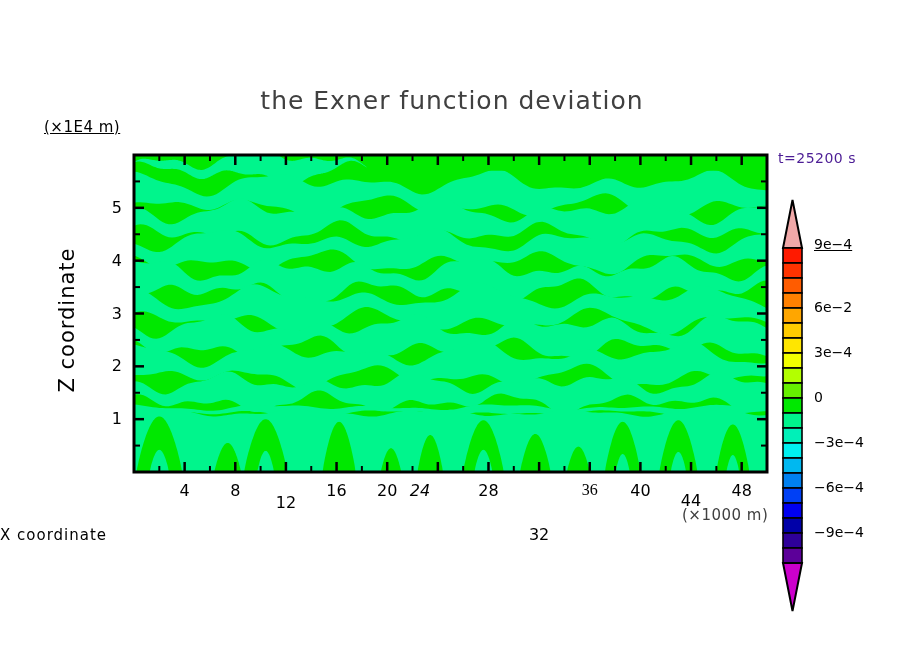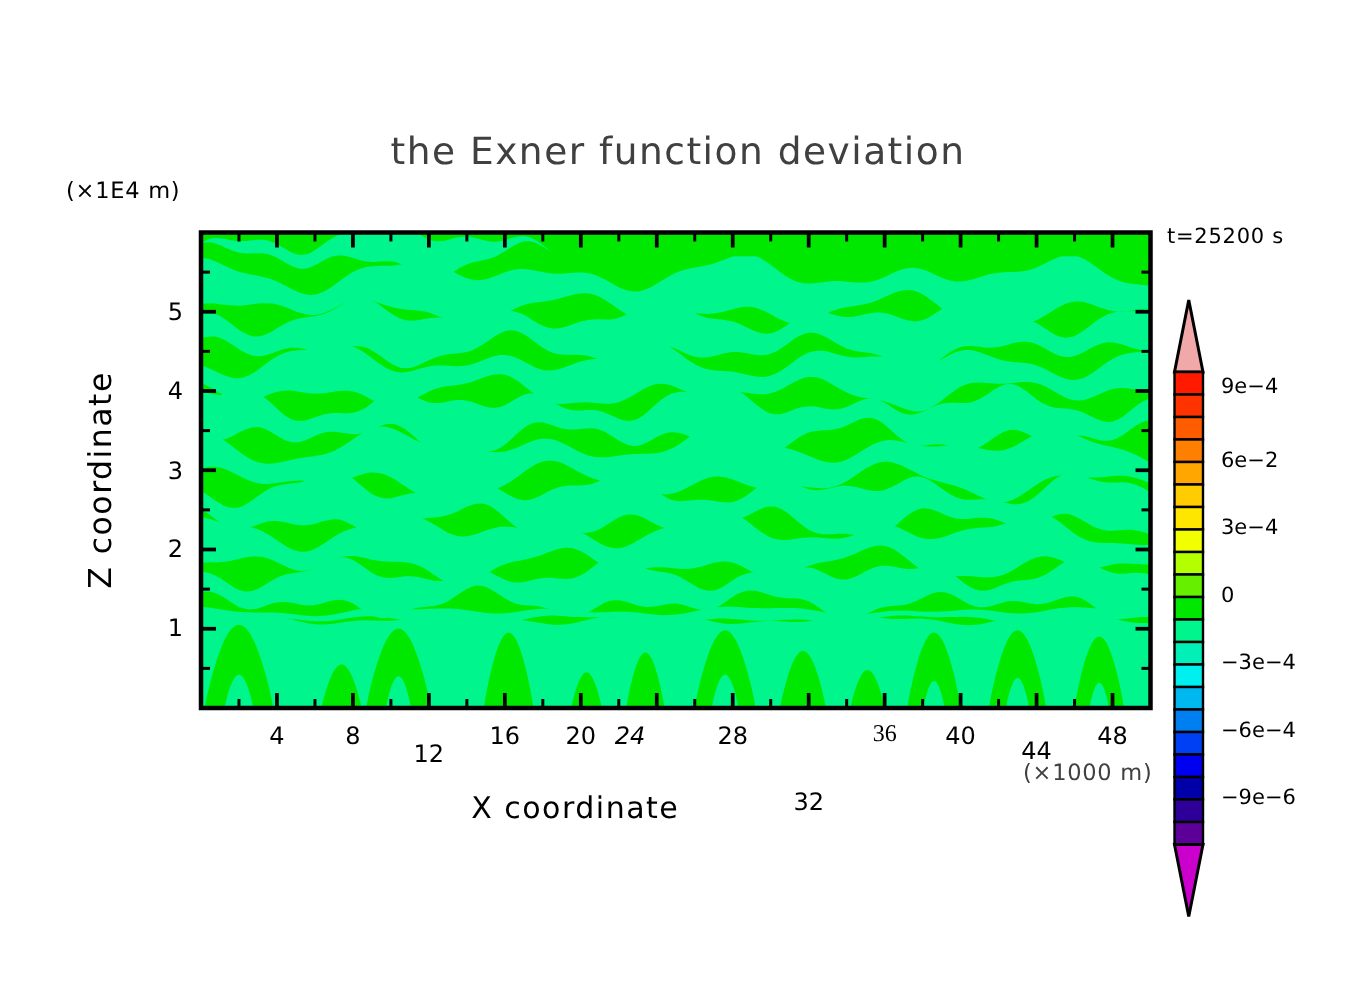--- a/index.html
+++ b/index.html
@@ -6,26 +6,26 @@
   body{
     width:904px;height:654px;background:#ffffff;
     font-family:"DejaVu Sans","Liberation Sans",sans-serif;
     position:relative;overflow:hidden;
   }
   .abs{position:absolute;}
   #title{
     left:0;top:86px;width:904px;text-align:center;
     font-size:25px;color:#404040;letter-spacing:1px;
   }
-  #zunit{left:44px;top:118px;font-size:15px;color:#000;letter-spacing:0.5px;}
+  #zunit{left:44px;top:118px;font-size:15px;color:#000;letter-spacing:0.5px;text-decoration:underline;}
   #xunit{left:682px;top:506px;font-size:15px;color:#404040;letter-spacing:0.5px;}
-  #timelabel{left:778px;top:150px;font-size:14px;color:#000000;letter-spacing:0.5px;}
+  #timelabel{left:778px;top:150px;font-size:14px;color:#4c1d95;letter-spacing:0.5px;}
   #xaxis-title{
-    left:0;top:526px;width:767px;text-align:center;
-    font-size:20px;color:#000;letter-spacing:1px;
+    left:0;top:526px;width:767px;
+    font-size:15px;color:#000;letter-spacing:1px;
   }
   #yaxis-title{
     left:-63px;top:308px;width:260px;text-align:center;
     font-size:21px;color:#000;letter-spacing:1px;
     transform:rotate(-90deg);transform-origin:50% 50%;
   }
   .tick-label{font-size:16px;color:#000;text-align:center;}
   .ytick-label{font-size:16px;color:#000;text-align:right;}
   .cb-label{font-size:14px;color:#000;white-space:nowrap;}
   svg{display:block;}
@@ -198,20 +198,20 @@
     <div class="abs tick-label" style="left: 721.68px; top: 481px; width: 40px;">48</div>
   </div>
 <div class="abs" id="yticklabels">
     <div class="abs ytick-label" style="left: 86px; top: 409.167px; width: 36px;">1</div>
     <div class="abs ytick-label" style="left: 86px; top: 356.333px; width: 36px;">2</div>
     <div class="abs ytick-label" style="left: 86px; top: 303.5px; width: 36px;">3</div>
     <div class="abs ytick-label" style="left: 86px; top: 250.667px; width: 36px;">4</div>
     <div class="abs ytick-label" style="left: 86px; top: 197.833px; width: 36px;">5</div>
   </div>
 <div class="abs" id="cblabels">
-    <div class="abs cb-label" style="left: 814px; top: 250px;">9e−4</div>
+    <div class="abs cb-label" style="left: 814px; top: 236px; text-decoration: underline;">9e−4</div>
     <div class="abs cb-label" style="left: 814px; top: 299px;">6e−2</div>
     <div class="abs cb-label" style="left: 814px; top: 344px;">3e−4</div>
     <div class="abs cb-label" style="left: 814px; top: 389px;">0</div>
     <div class="abs cb-label" style="left: 814px; top: 434px;">−3e−4</div>
     <div class="abs cb-label" style="left: 814px; top: 479px;">−6e−4</div>
-    <div class="abs cb-label" style="left: 814px; top: 524px;">−9e−6</div>
+    <div class="abs cb-label" style="left: 814px; top: 524px;">−9e−4</div>
   </div>
 
 </body></html>

